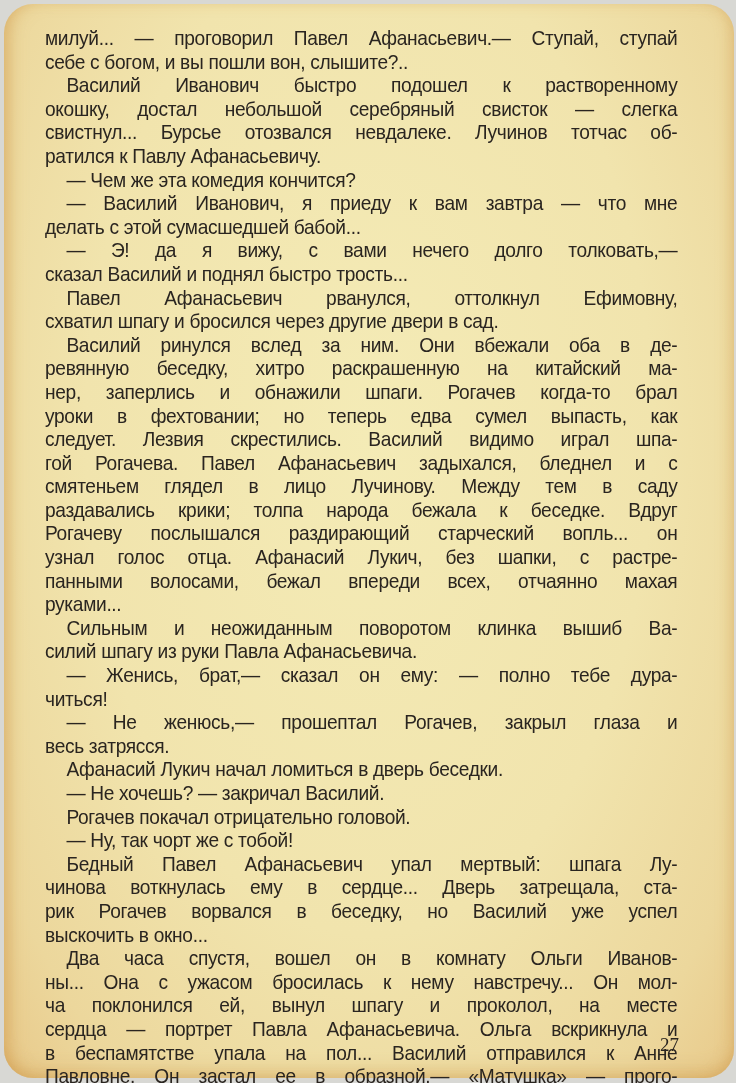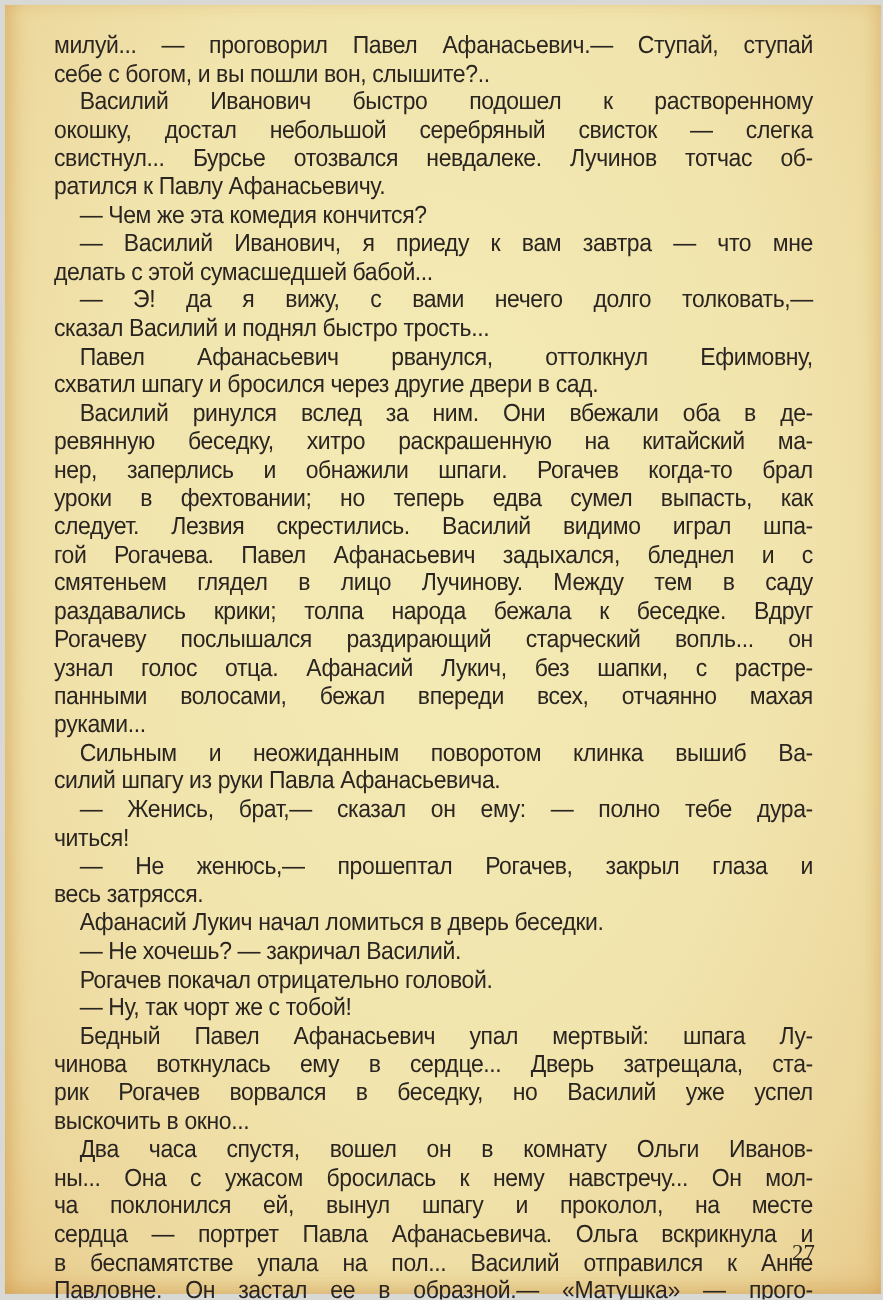--- a/index.html
+++ b/index.html
@@ -5,20 +5,21 @@
   html, body { margin: 0; padding: 0; }
   body {
     width: 736px; height: 1083px; overflow: hidden;
     background: #d8d8d4;
     position: relative;
   }
   .page {
     position: absolute; left: 4px; top: 4px; width: 730px; height: 1074px;
     background: radial-gradient(ellipse at 50% 40%, #f4ebb6 0%, #f1e4ad 55%, #ecd79c 85%, #e8c98a 100%);
     box-shadow: inset 12px 0 18px -8px rgba(205,150,70,0.55), inset -10px 0 16px -8px rgba(205,150,70,0.4), inset 0 -14px 20px -10px rgba(205,150,70,0.45);
+    border-radius: 29px;
   }
   .text {
     position: absolute; left: 41px; top: 22px; width: 632px;
     font-family: "Liberation Sans Narrow", "Liberation Sans", sans-serif;
     font-size: 20.6px; line-height: 23.6px; color: #2a2520;
     letter-spacing: -0.35px;
     transform: scaleX(0.93); transform-origin: left top;
     width: 680px;
   }
   .line { white-space: nowrap; display: block; text-align: justify; text-align-last: justify; height: 23.6px; }

